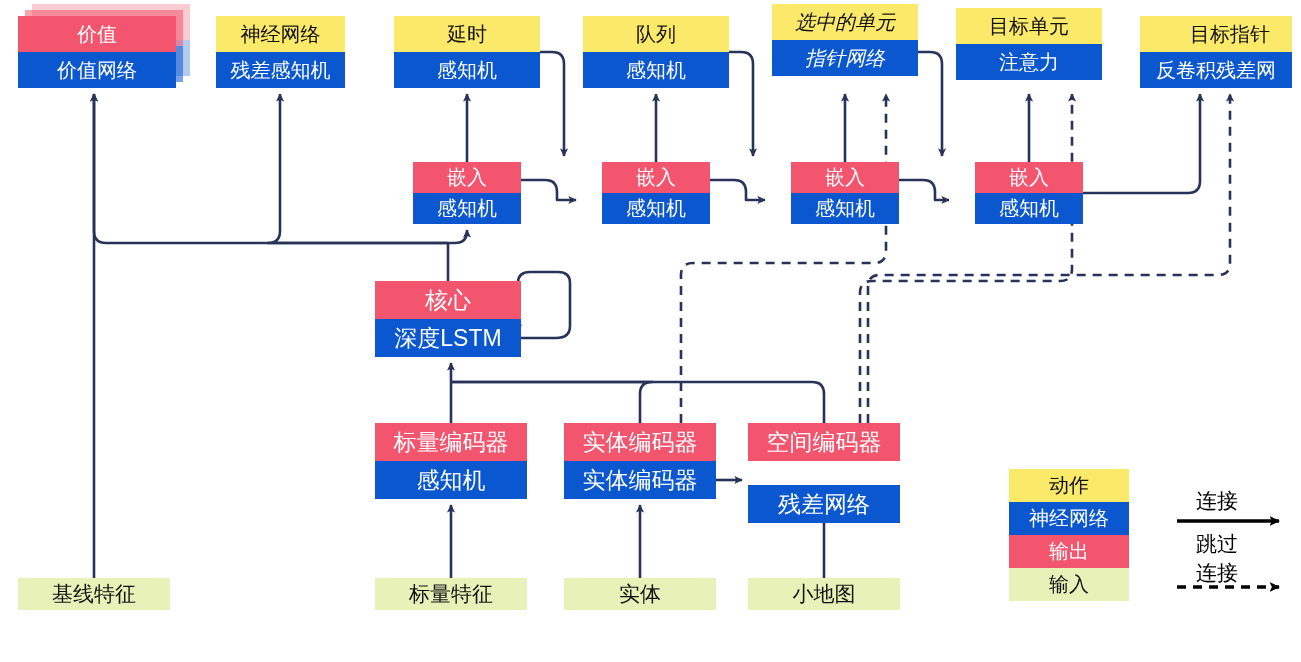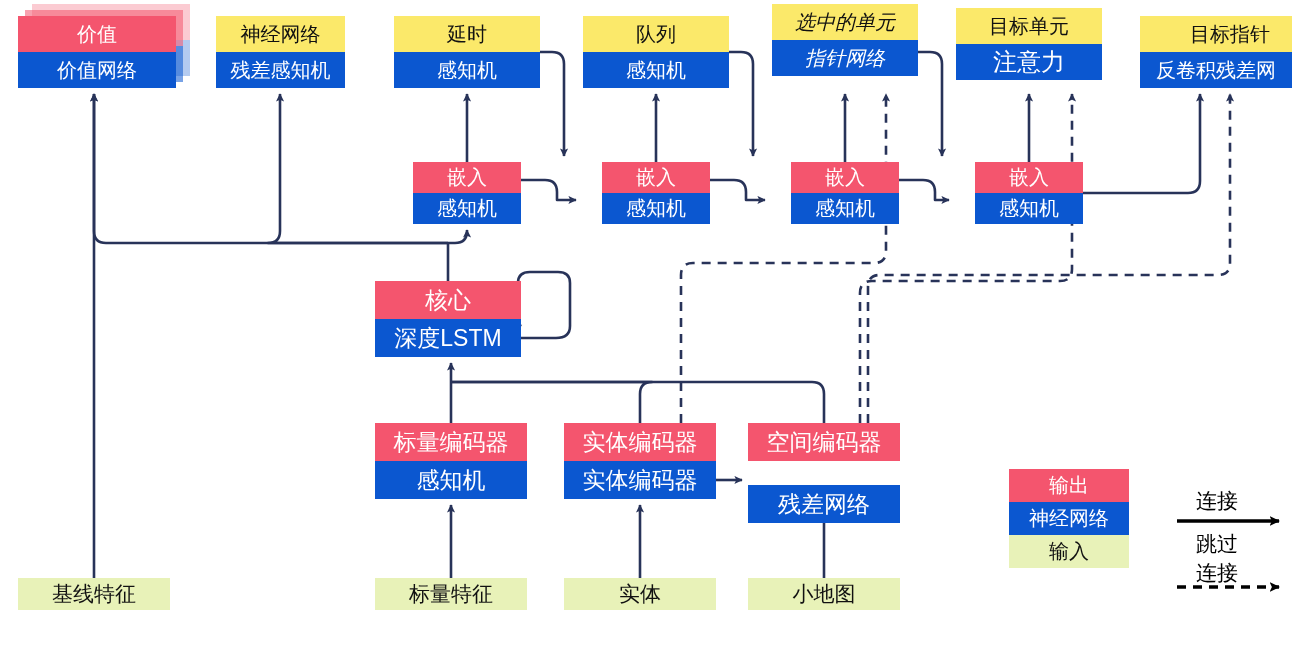--- a/index.html
+++ b/index.html
@@ -74,22 +74,23 @@
     </g>
 
     <g fill="none" stroke="#283359" stroke-width="2.6" stroke-dasharray="9 7" stroke-linecap="butt" stroke-linejoin="round">
       <path d="M681,423 L681,275 Q681,263 693,263 L874,263 Q886,263 886,251 L886,94" marker-end="url(#ar)"></path>
       <path d="M860,423 L860,293 Q860,281 872,281 L1060,281 Q1072,281 1072,269 L1072,94" marker-end="url(#ar)"></path>
       <path d="M868,423 L868,287 Q868,275 880,275 L1218,275 Q1230,275 1230,263 L1230,94" marker-end="url(#ar)"></path>
     </g>
   </svg>
 
   <div class="legendbox" style="left:1009px;top:469px;width:120px;height:132px;">
+    <div class="band action" style="height:33px;font-size:20px;">动作</div>
+    <div class="band net" style="height:33px;font-size:20px;">神经网络</div>
     <div class="band output" style="height:33px;font-size:20px;">输出</div>
-    <div class="band net" style="height:33px;font-size:20px;">神经网络</div>
     <div class="band input" style="height:33px;font-size:20px;">输入</div>
   </div>
 
   <div class="legtxt" style="left:1196px;top:487px;font-size:21px;">连接</div>
   <div class="legtxt" style="left:1196px;top:530px;font-size:21px;">跳过</div>
   <div class="legtxt" style="left:1196px;top:559px;font-size:21px;">连接</div>
 
   <svg style="position:absolute;left:1175px;top:505px;width:126px;height:92px;" viewBox="0 0 126 92">
     <path d="M2,16 L104,16" stroke="#000" stroke-width="3.4" fill="none" marker-end="url(#arL)"></path>
     <path d="M2,82 L104,82" stroke="#000" stroke-width="3.4" fill="none" stroke-dasharray="9 7" marker-end="url(#arL)"></path>
@@ -119,21 +120,21 @@
       <div class="node" style="left: 583px; top: 16px; width: 146px; height: 72px; z-index: 10;">
         <div class="band action" style="height: 36px; font-size: 20px;">队列</div>
         <div class="band net" style="height: 36px; font-size: 20px;">感知机</div>
       </div>
       <div class="node" style="left: 772px; top: 4px; width: 146px; height: 72px; z-index: 10; font-style: italic;">
         <div class="band action" style="height: 36px; font-size: 20px;">选中的单元</div>
         <div class="band net" style="height: 36px; font-size: 20px;">指针网络</div>
       </div>
       <div class="node" style="left: 956px; top: 8px; width: 146px; height: 72px; z-index: 10;">
         <div class="band action" style="height: 36px; font-size: 20px;">目标单元</div>
-        <div class="band net" style="height: 36px; font-size: 24px;">注意力</div>
+        <div class="band net" style="height: 36px; font-size: 20px;">注意力</div>
       </div>
       <div class="node" style="left: 1140px; top: 16px; width: 152px; height: 72px; z-index: 10;">
         <div class="band action" style="height: 36px; font-size: 20px; padding-left: 28px;">目标指针</div>
         <div class="band net" style="height: 36px; font-size: 20px;">反卷积残差网</div>
       </div>
       <div class="node" style="left: 413px; top: 162px; width: 108px; height: 62px; z-index: 10;">
         <div class="band output" style="height: 31px; font-size: 20px;">嵌入</div>
         <div class="band net" style="height: 31px; font-size: 20px;">感知机</div>
       </div>
       <div class="node" style="left: 602px; top: 162px; width: 108px; height: 62px; z-index: 10;">

